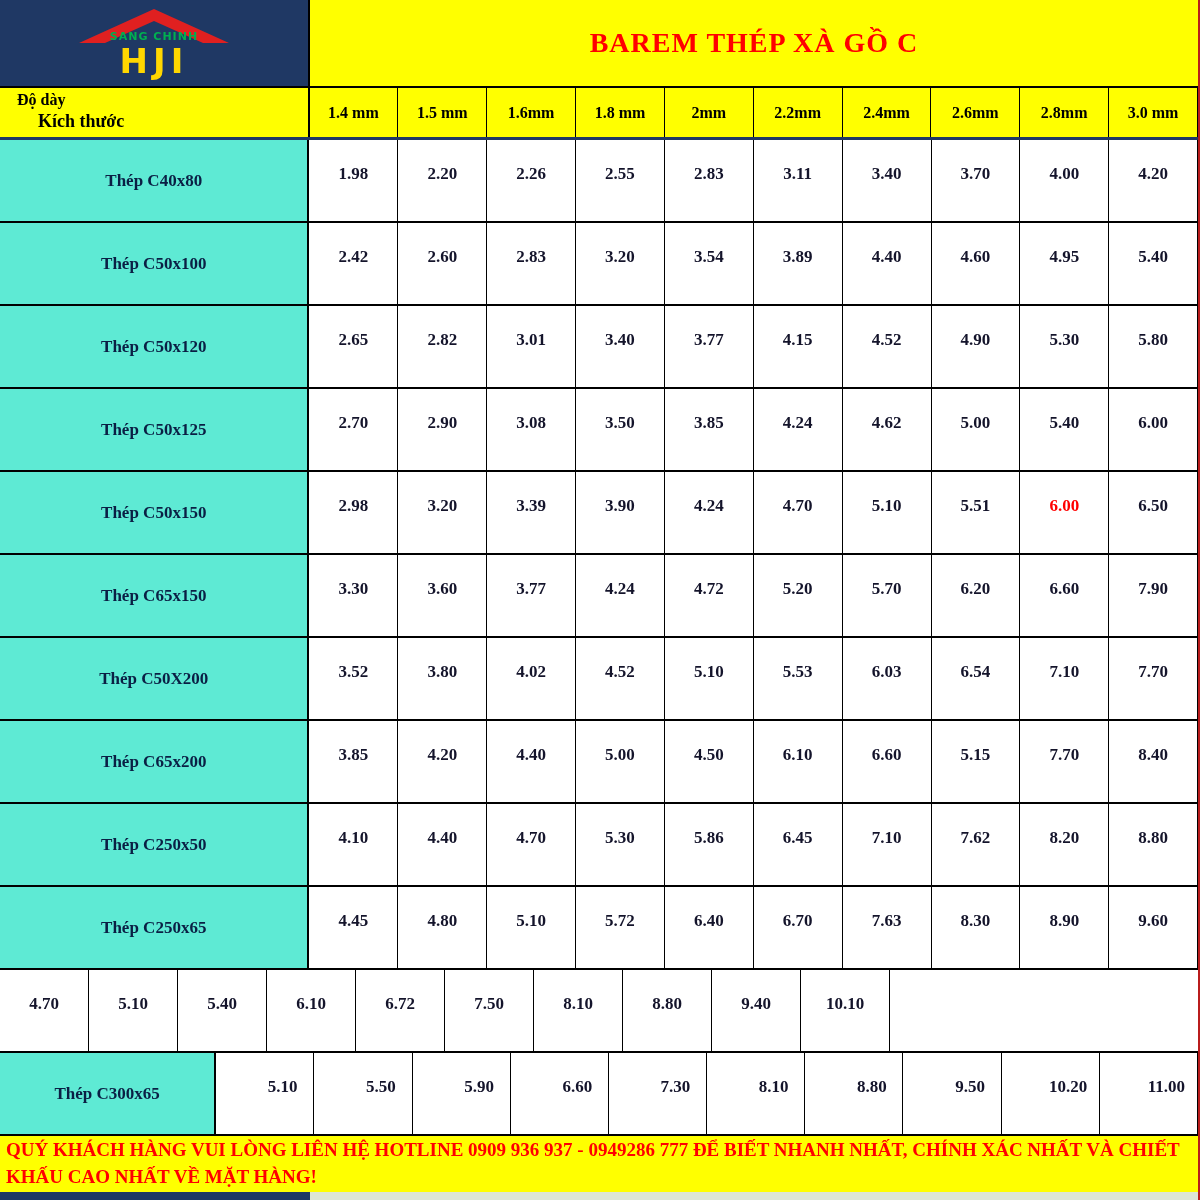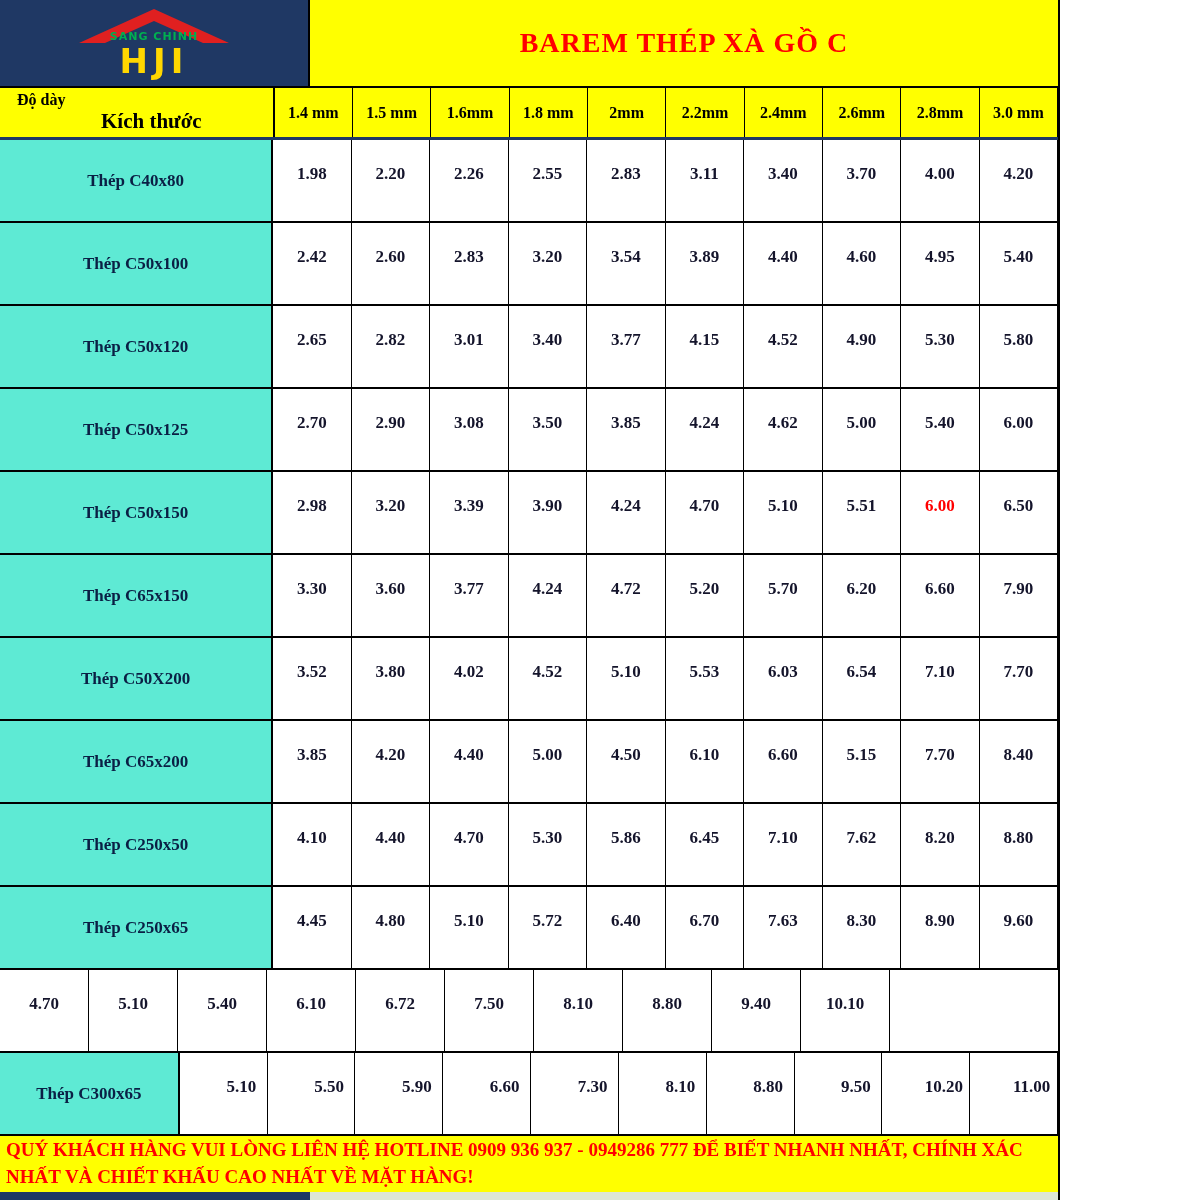--- a/index.html
+++ b/index.html
@@ -1,21 +1,21 @@
 <!DOCTYPE html>
 <html><head>
 <meta charset="utf-8">
 <style>
   * { margin:0; padding:0; box-sizing:border-box; }
   body { background:#ffffff; }
   #page {
-    width:1060px; height:1200px;
+    width:1200px; height:1200px;
     font-family:"Liberation Serif", serif;
     background:#ffffff;
-    border-right:2px solid #000000;
+    border-right:2px solid #b91c1c;
     overflow:hidden;
   }
   
   .top { display:flex; height:88px; border-bottom:2px solid #000; }
   .logo {
     width:310px; background:#1F3864; border-right:2px solid #000;
     display:flex; flex-direction:column; align-items:center; justify-content:center;
   }
   .roof { margin-bottom:-13px; }
   .brand-top {
@@ -29,21 +29,21 @@
   .titlebar { flex:1; background:#FFFF00; display:flex; align-items:center; justify-content:center; }
   .title { color:#FF0000; font-weight:bold; font-size:28px; letter-spacing:1px; }
 
   
   .hdr { display:flex; height:52px; border-bottom:3px solid #1F3864; }
   .corner {
     width:310px; background:#FFFF00; border-right:2px solid #000;
     padding:3px 8px; display:flex; flex-direction:column; justify-content:space-between;
   }
   .corner .l1 { font-weight:bold; font-size:16px; text-align:left;margin-left:9px; }
-  .corner .l2 { font-weight:bold; font-size:21px; text-align:center; padding-left:30px; padding-bottom:2px; }
+  .corner .l2 { font-weight:bold; font-size:18px; text-align:left; padding-left:30px; padding-bottom:2px; }
   .hcell {
     width:89px; background:#FFFF00; border-right:1px solid #000;
     display:flex; align-items:center; justify-content:center;
     font-weight:bold; font-size:16px; color:#000;
   }
 
   
   .tbody { height:995px; display:flex; flex-direction:column; }
   .row { flex:1; display:flex; border-bottom:2px solid #000; }
   .row:last-child { border-bottom:1px solid #000;gap:36px; }

